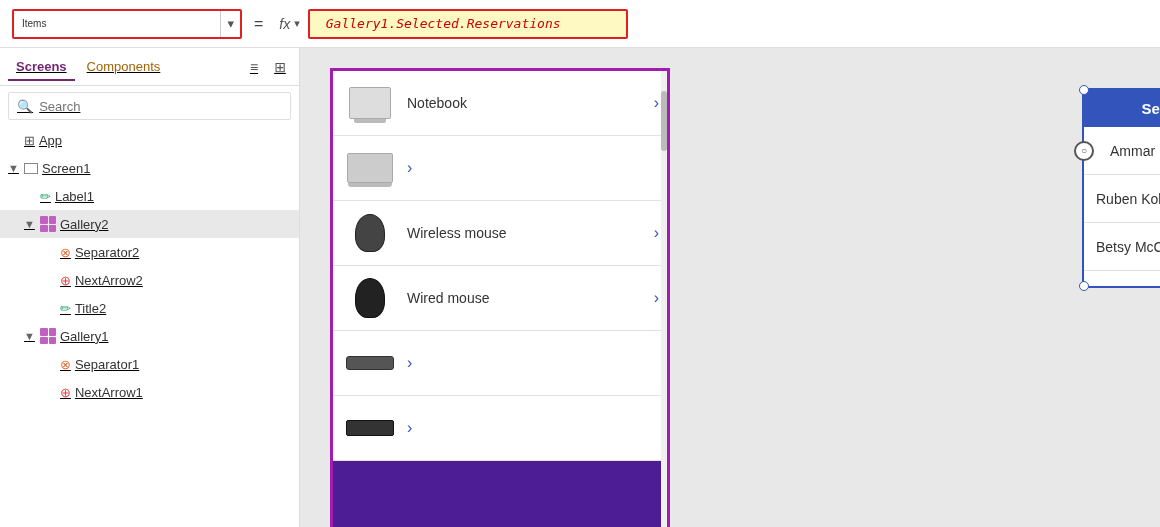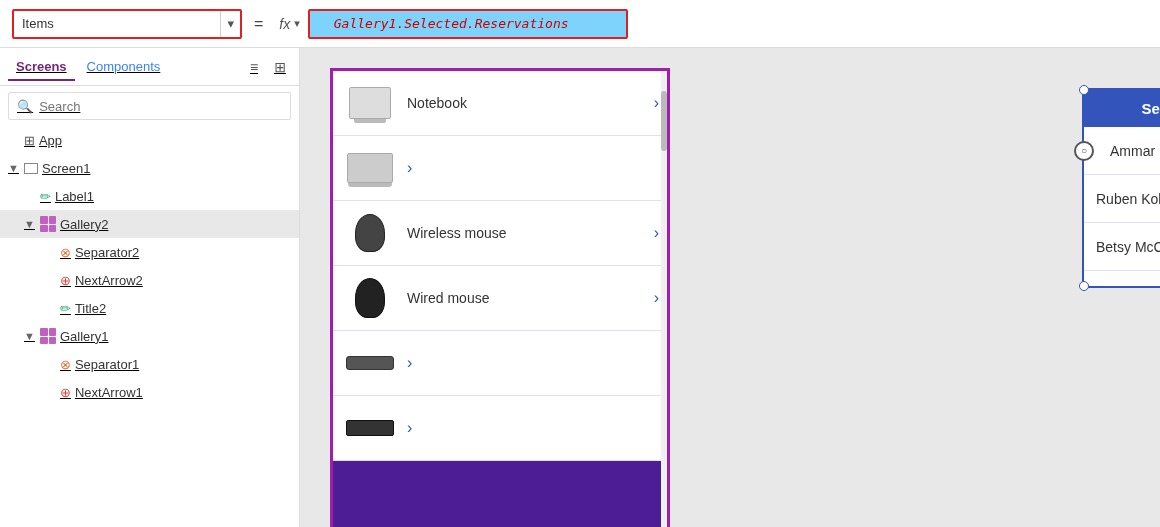--- a/index.html
+++ b/index.html
@@ -18,21 +18,21 @@
     .toolbar-items-box {
       display: flex;
       align-items: center;
       border: 2px solid #e02020;
       border-radius: 2px;
       height: 30px;
       min-width: 230px;
     }
     .toolbar-items-label {
       padding: 0 8px;
-      font-size: 13px;
+      font-size: 10px;
       color: #333;
       flex: 1;
     }
     .toolbar-dropdown-btn {
       border-left: 1px solid #ccc;
       padding: 0 6px;
       height: 100%;
       display: flex;
       align-items: center;
       cursor: pointer;
@@ -58,23 +58,23 @@
     .fx-chevron {
       color: #555;
       font-size: 11px;
     }
     .formula-box {
       display: flex;
       align-items: center;
       border: 2px solid #e02020;
       border-radius: 2px;
       height: 30px;
-      padding: 0 24px;
+      padding: 0 16px;
       min-width: 320px;
-      background: #7dd3fc;
+      background: #fef9c3;
     }
     .formula-text {
       font-family: 'Consolas', monospace;
       font-size: 13px;
       color: #c00;
       font-style: italic;
     }
 
     
     .main-layout {
@@ -97,21 +97,21 @@
       align-items: center;
       border-bottom: 1px solid #ddd;
       padding: 0 8px;
       height: 38px;
       gap: 4px;
     }
     .tab-item {
       padding: 6px 8px;
       font-size: 13px;
       cursor: pointer;
-      color: #3b82f6;
+      color: #a16207;
       position: relative;
     }
     .tab-item.active {
       color: #742774;
       font-weight: 600;
     }
     .tab-item.active::after {
       content: '';
       position: absolute;
       bottom: -1px;

